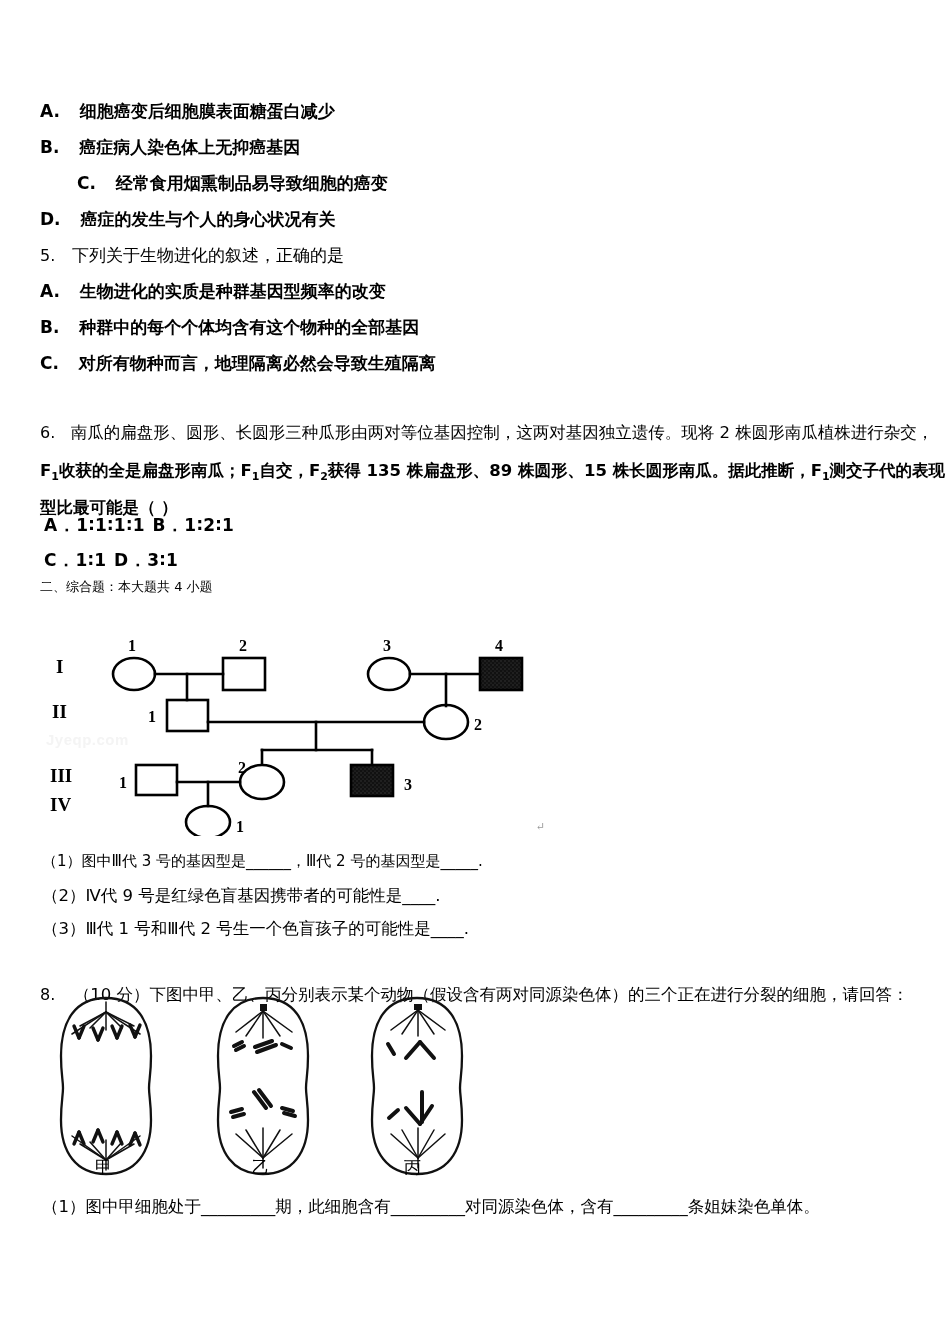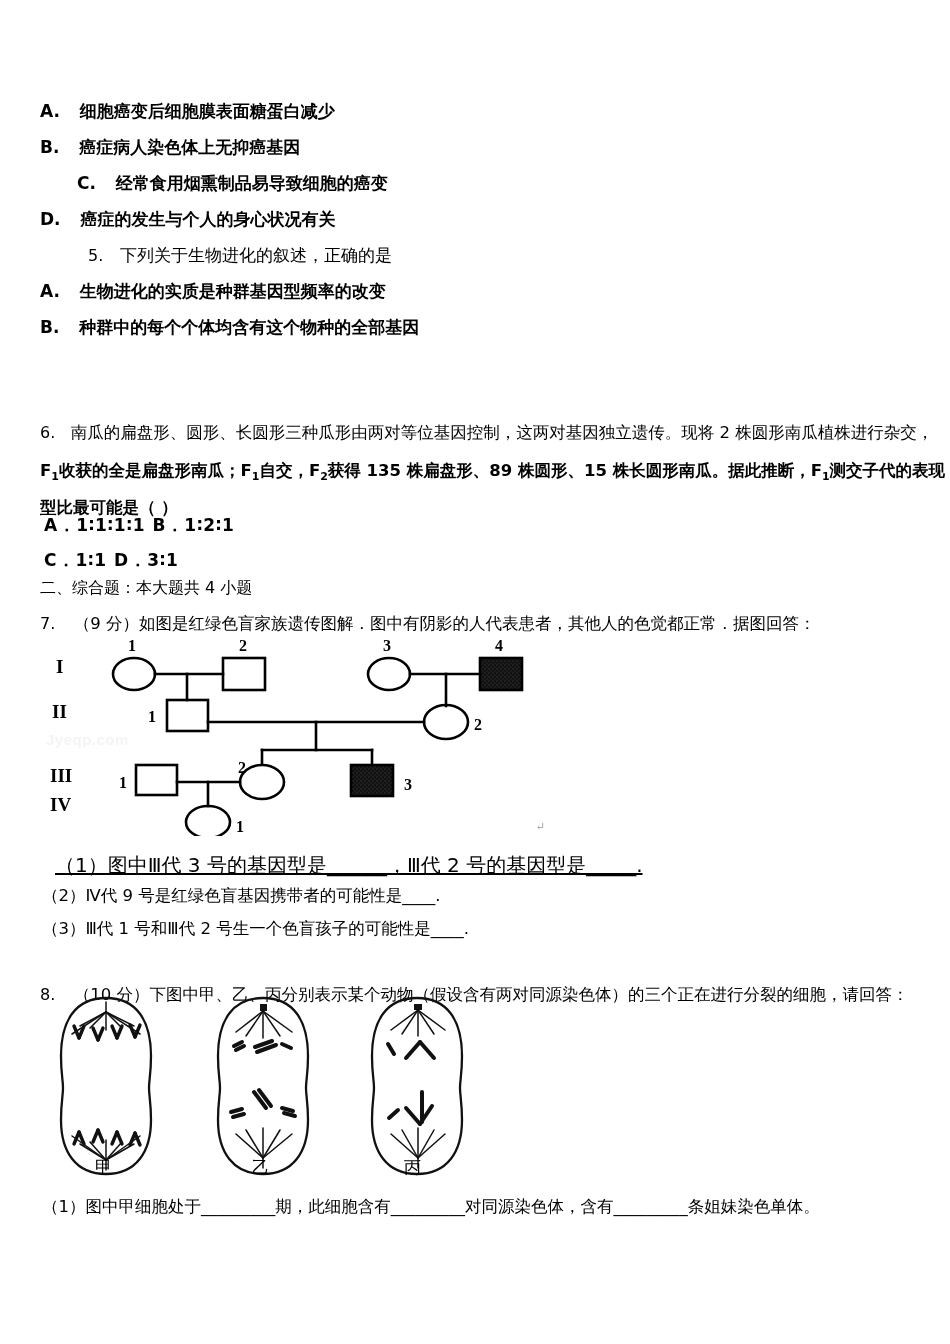--- a/index.html
+++ b/index.html
@@ -99,55 +99,55 @@
     <span>C.</span>
     <span style="display:inline-block;width:8px;"></span>
     <span>经常食用烟熏制品易导致细胞的癌变</span>
   </div>
   <div class="stem b" style="left:40px; top:208px;">
     <span>D.</span>
     <span style="display:inline-block;width:8px;"></span>
     <span>癌症的发生与个人的身心状况有关</span>
   </div>
 
-  <div class="stem" style="left:40px; top:244px;margin-left:48px;">
+  <div class="stem" style="left:40px; top:244px;">
     <span class="qnum">5.</span>
     <span style="display:inline-block;width:6px;"></span>
     <span>下列关于生物进化的叙述，正确的是</span>
   </div>
   <div class="stem b" style="left:40px; top:280px;">
     <span>A.</span>
     <span style="display:inline-block;width:8px;"></span>
     <span>生物进化的实质是种群基因型频率的改变</span>
   </div>
   <div class="stem b" style="left:40px; top:316px;">
     <span>B.</span>
     <span style="display:inline-block;width:8px;"></span>
     <span>种群中的每个个体均含有这个物种的全部基因</span>
+  </div>
+  <div class="stem b" style="left:40px; top:352px;">
+    <span>C.</span>
+    <span style="display:inline-block;width:8px;"></span>
+    <span>对所有物种而言，地理隔离必然会导致生殖隔离</span>
   </div>
 
   <div class="stem" style="left:40px; top:422px; font-size:16.5px;">
     <span class="qnum">6.</span>
     <span style="display:inline-block;width:5px;"></span>
     <span>南瓜的扁盘形、圆形、长圆形三种瓜形由两对等位基因控制，这两对基因独立遗传。现将 2 株圆形南瓜植株进行杂交，</span>
   </div>
   <div class="stem b" style="left:40px; top:460px; font-size:16.5px;">
     <span>F</span><span class="sub">1</span><span>收获的全是扁盘形南瓜；F</span><span class="sub">1</span><span>自交，F</span><span class="sub">2</span><span>获得 135 株扁盘形、89 株圆形、15 株长圆形南瓜。据此推断，F</span><span class="sub">1</span><span>测交子代的表现</span>
   </div>
   <div class="stem b" style="left:40px; top:497px; font-size:16.5px;">型比最可能是（  ）</div>
   <div class="stem b" style="left:44px; top:514px; font-size:17px; letter-spacing:1px;">A．1∶1∶1∶1   B．1∶2∶1</div>
   <div class="stem b" style="left:44px; top:549px; font-size:17px; letter-spacing:1px;">C．1∶1   D．3∶1</div>
 
-  <div class="stem" style="left:40px; top:578px; font-size:16px;">二、综合题：本大题共 4 小题</div>
-
-  <div class="stem" style="left:40px; top:613px; font-size:16.5px;">
-    <span class="qnum">7.</span>
-    <span style="display:inline-block;width:8px;"></span>
-    <span>（9 分）如图是红绿色盲家族遗传图解．图中有阴影的人代表患者，其他人的色觉都正常．据图回答：</span>
-  </div>
+  <div class="stem" style="left:40px; top:578px; font-size:13px;">二、综合题：本大题共 4 小题</div>
+
 
   <div class="gen-label" style="left:56px; top:656px;">I</div>
   <div class="gen-label" style="left:52px; top:701px;">II</div>
   <div class="gen-label" style="left:50px; top:765px;">III</div>
   <div class="gen-label" style="left:50px; top:794px;">IV</div>
 
   <div class="watermark">Jyeqp.com</div>
   <div class="stray" style="left:536px; top:820px;">↵</div>
 
   <div id="pedigree">
@@ -210,21 +210,21 @@
         <text x="108" y="86">1</text>
         <text x="434" y="94">2</text>
         <text x="79" y="152">1</text>
         <text x="198" y="137">2</text>
         <text x="364" y="154">3</text>
         <text x="196" y="196">1</text>
       </g>
     </svg>
   </div>
 
-  <div class="stem" style="left:55px; top:852px; font-size:20px;text-decoration:underline;">（1）图中Ⅲ代 3 号的基因型是______，Ⅲ代 2 号的基因型是_____.</div>
+  <div class="stem" style="left:42px; top:852px; font-size:15px;">（1）图中Ⅲ代 3 号的基因型是______，Ⅲ代 2 号的基因型是_____.</div>
   <div class="stem" style="left:42px; top:885px; font-size:16.5px;">（2）Ⅳ代 9 号是红绿色盲基因携带者的可能性是____.</div>
   <div class="stem" style="left:42px; top:918px; font-size:16.5px;">（3）Ⅲ代 1 号和Ⅲ代 2 号生一个色盲孩子的可能性是____.</div>
 
   <div class="stem" style="left:40px; top:959px; font-size:16.5px;margin-top:25px;">
     <span class="qnum">8.</span>
     <span style="display:inline-block;width:8px;"></span>
     <span>（10 分）下图中甲、乙、丙分别表示某个动物（假设含有两对同源染色体）的三个正在进行分裂的细胞，请回答：</span>
   </div>
 
   <div id="cells">

